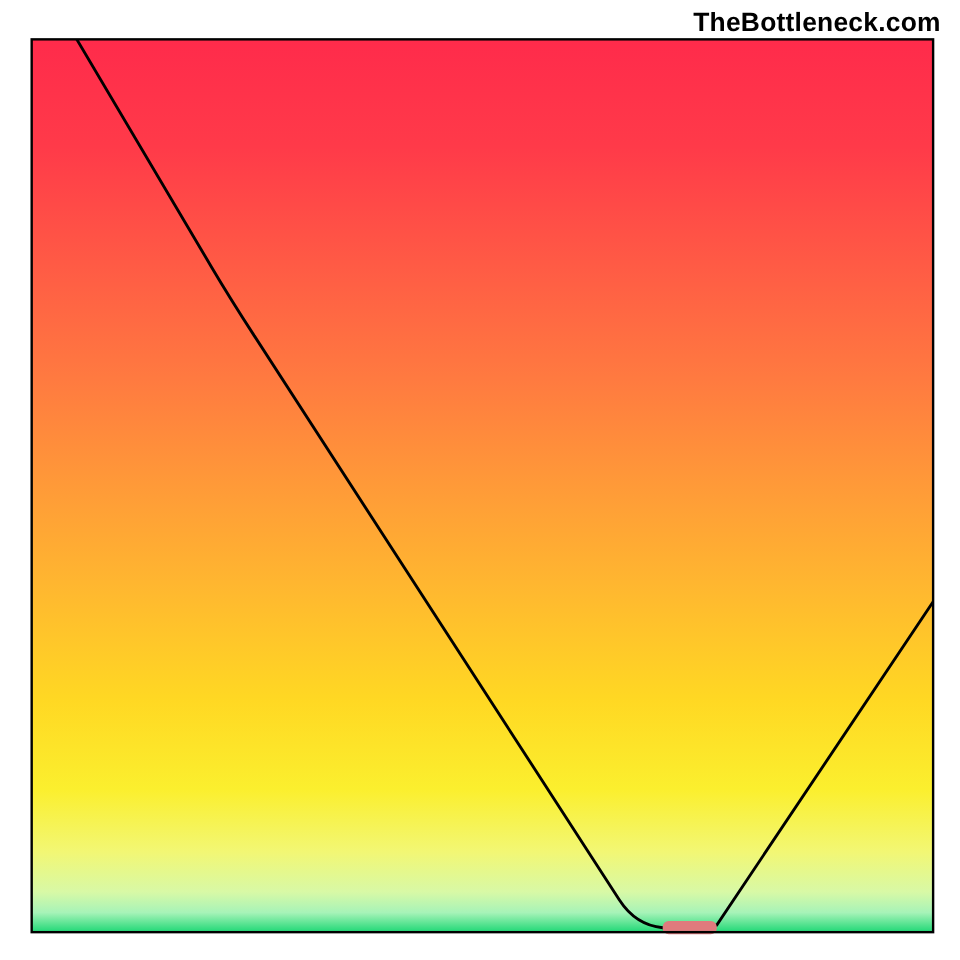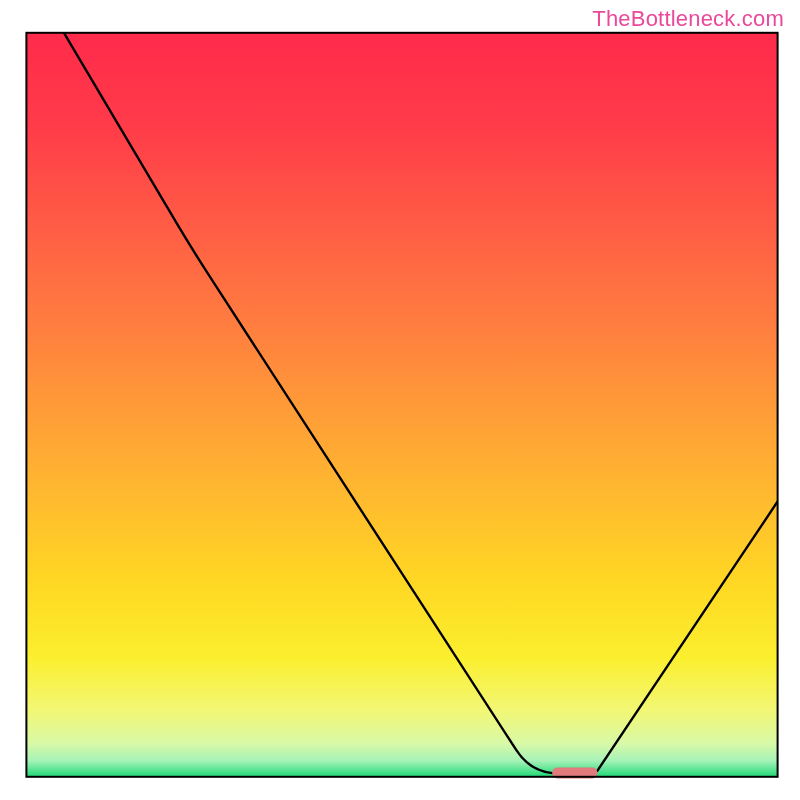--- a/index.html
+++ b/index.html
@@ -12,23 +12,23 @@
   }
   .wrap {
     position: relative;
     width: 800px;
     height: 800px;
   }
   .watermark {
     position: absolute;
     top: 6px;
     right: 16px;
-    color: #ec4899;
+    color: #000000;
     font-size: 22px;
-    font-weight: 400;
+    font-weight: 700;
     letter-spacing: 0.2px;
     z-index: 10;
     text-align: center;
   }
   svg {
     position: absolute;
     top: 0;
     left: 0;
   }
 </style>

